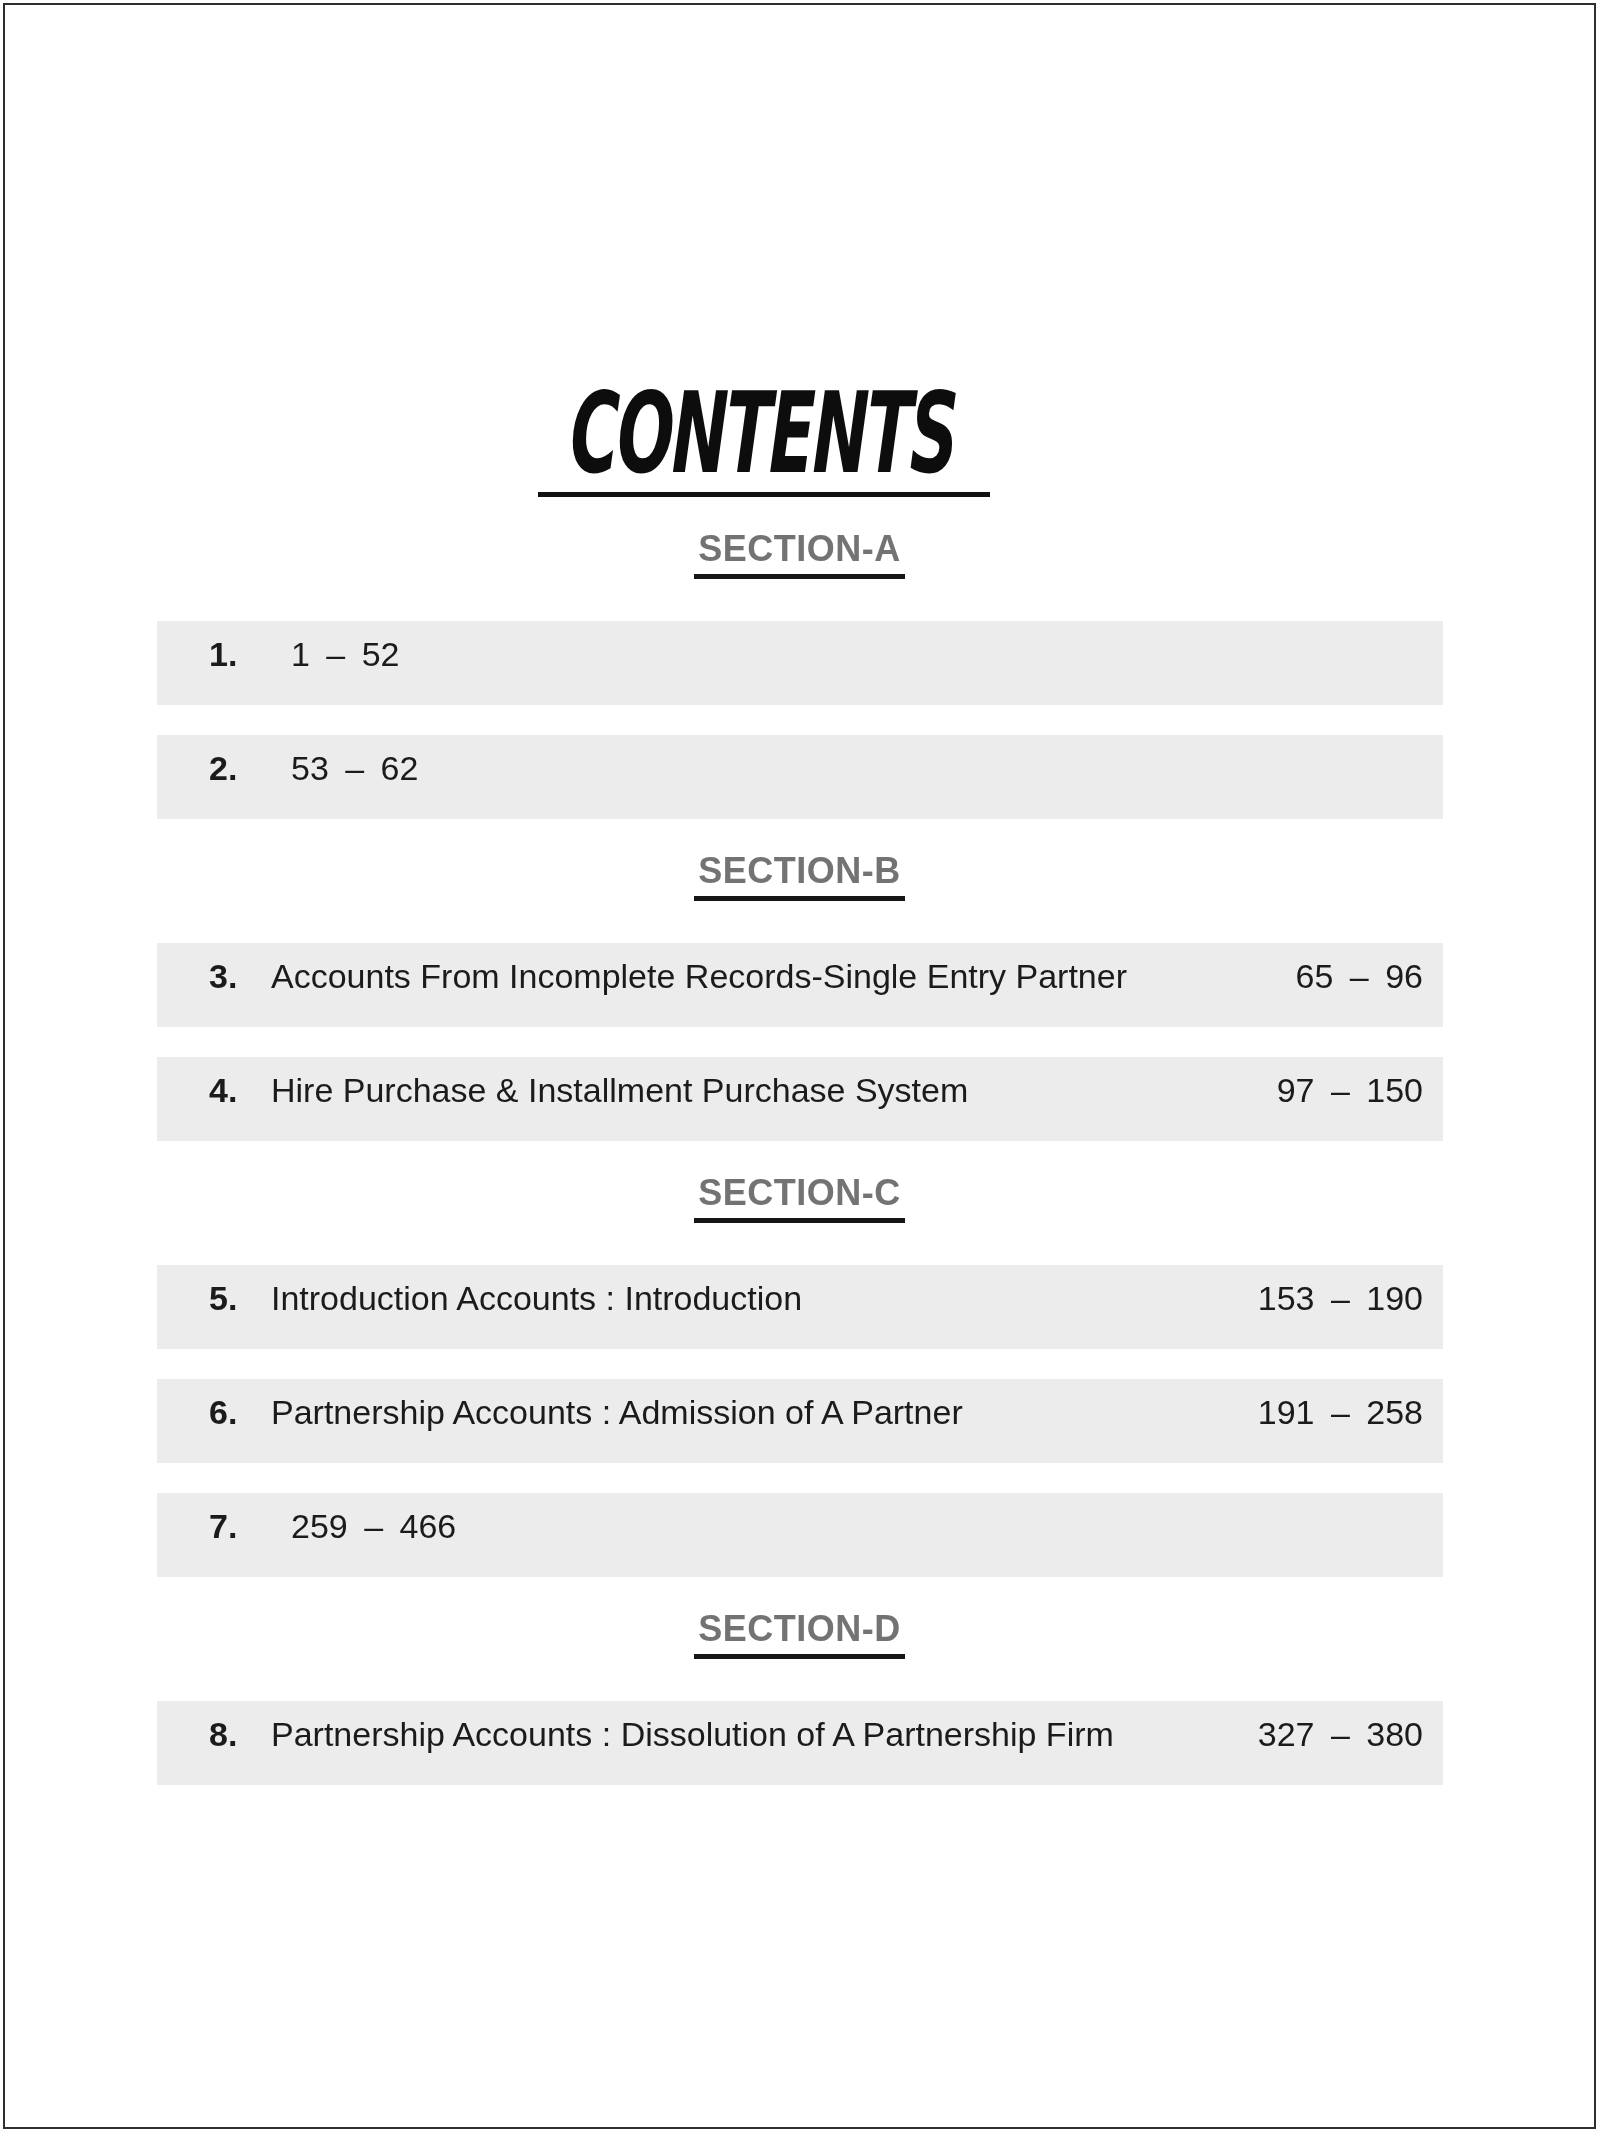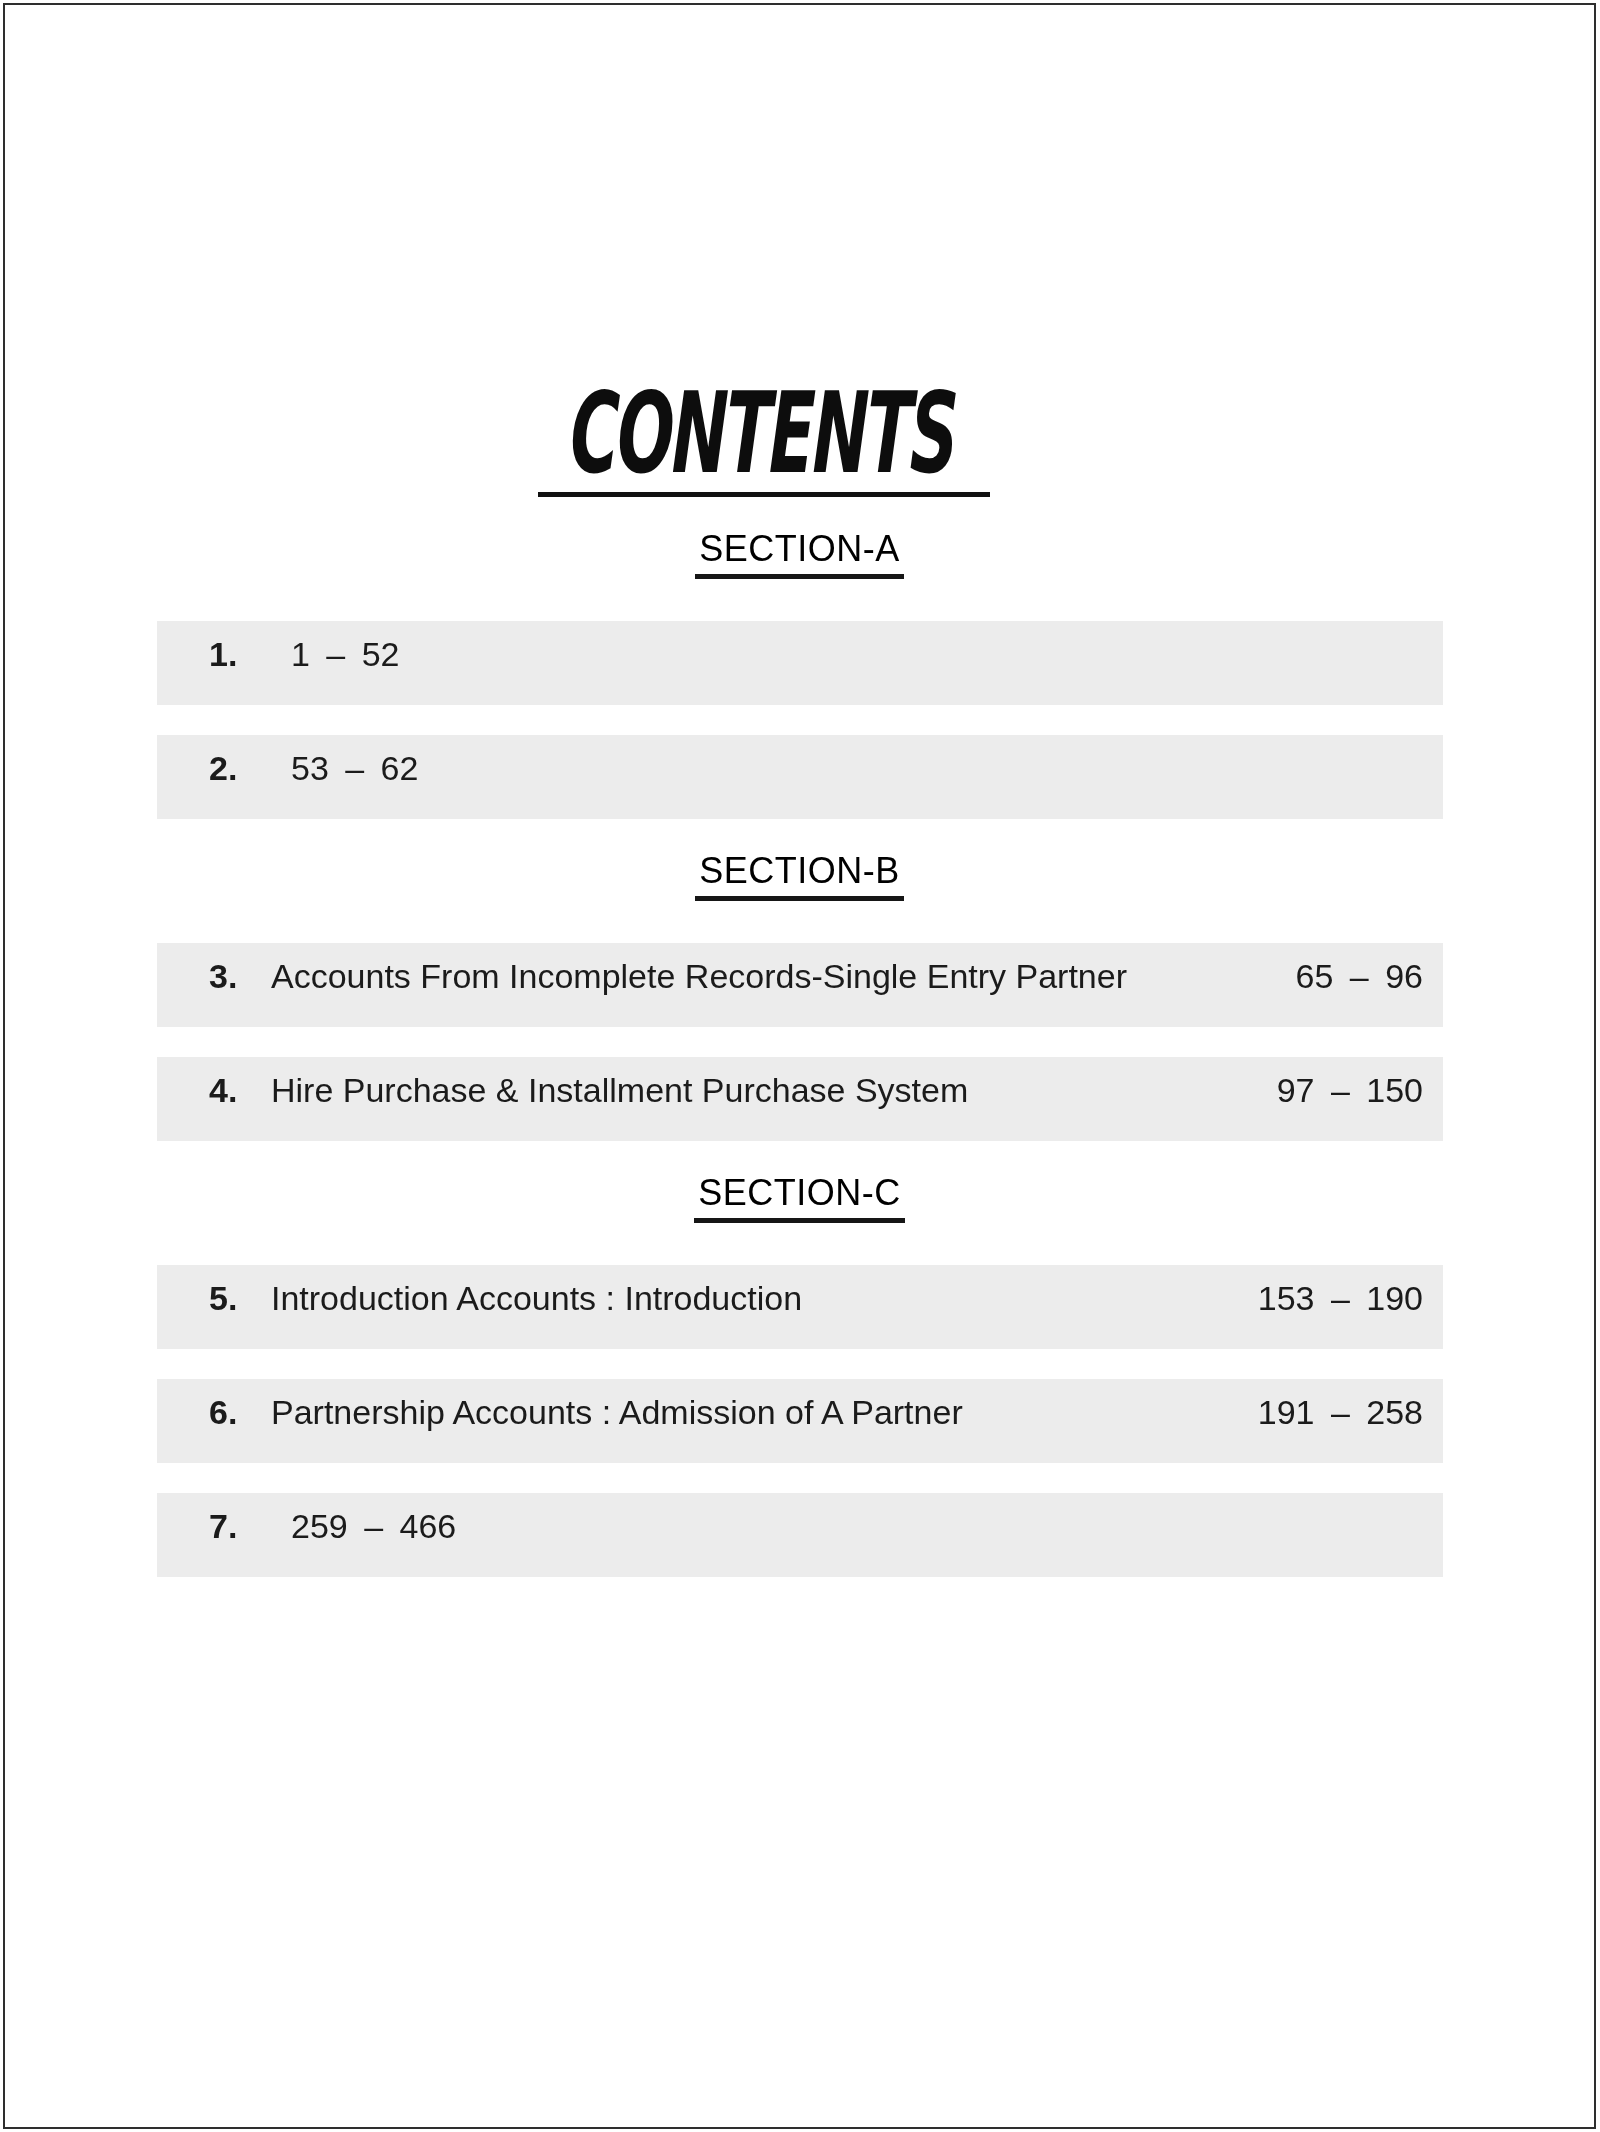--- a/index.html
+++ b/index.html
@@ -51,22 +51,22 @@
     margin-top: 30px;
     text-align: center;
   }
   .section:first-of-type .section-heading {
     margin-top: 38px;
   }
   .section-heading .label {
     display: inline-block;
     font-size: 36px;
     line-height: 44px;
-    font-weight: normal;
-    color: #000000;
+    font-weight: bold;
+    color: #737373;
     border-bottom: 5px solid #161616;
     padding: 0 4px 3px 4px;
     letter-spacing: 0.5px;
   }
   .rows {
     margin-top: 42px;
   }
   .toc-row {
     margin-left: 152px;
     width: 1286px;
@@ -160,15 +160,27 @@
           <span class="toc-title">Partnership Accounts : Admission of A Partner</span>
           <span class="toc-pages">191 – 258</span>
         </div>
         <div class="toc-row">
           <span class="toc-num">7.</span>
           <span class="toc-pages">259 – 466</span>
         </div>
       </div>
     </div>
 
+    <div class="section">
+      <div class="section-heading">
+        <span class="label">SECTION-D</span>
+      </div>
+      <div class="rows">
+        <div class="toc-row">
+          <span class="toc-num">8.</span>
+          <span class="toc-title">Partnership Accounts : Dissolution of A Partnership Firm</span>
+          <span class="toc-pages">327 – 380</span>
+        </div>
+      </div>
+    </div>
 
   </div>
 </div>
 
 </body></html>

